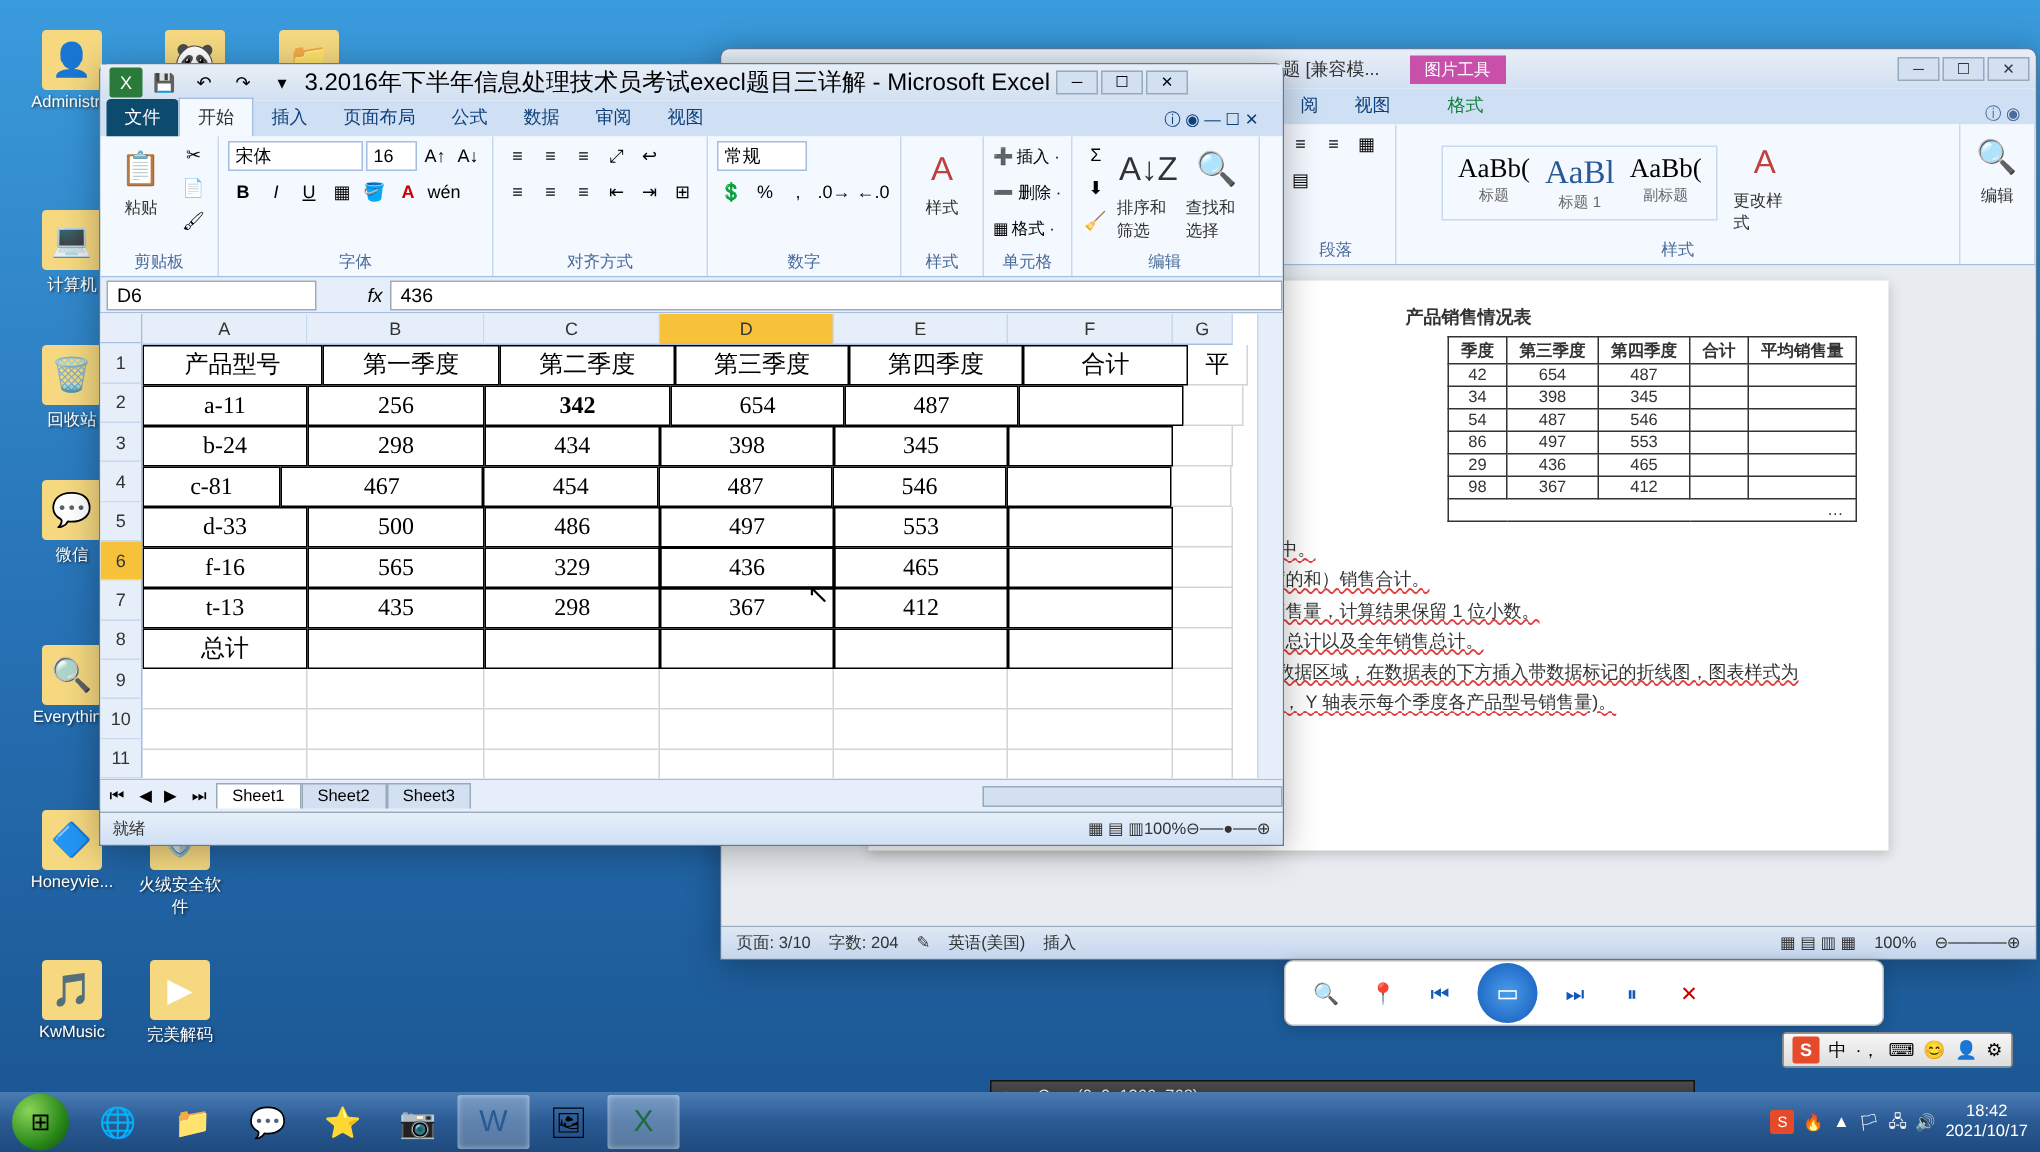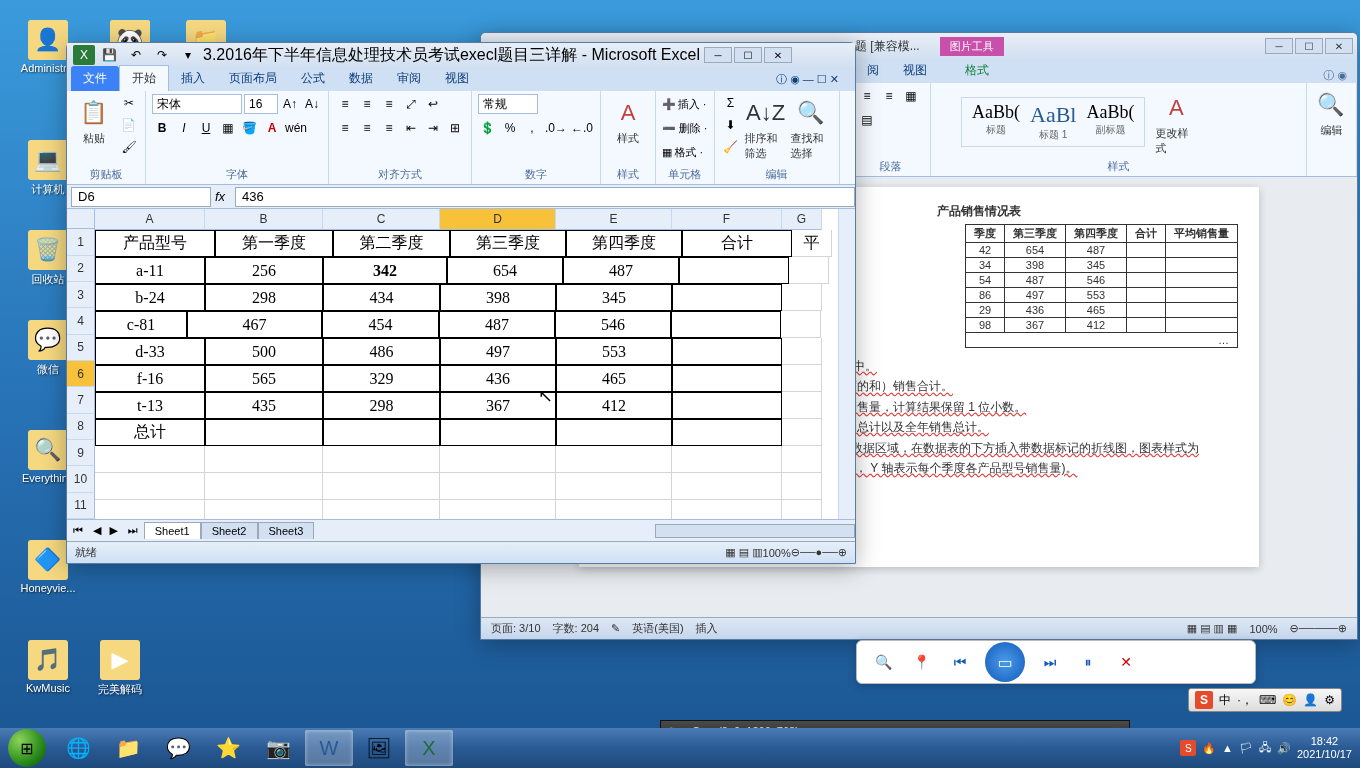--- a/index.html
+++ b/index.html
@@ -16,37 +16,37 @@
 .win-title { height: 26px; background: linear-gradient(#e8eef6,#d2e0f2); display:flex; align-items:center; padding: 0 4px; font-size: 12px; color:#333; border-radius:5px 5px 0 0;}
 .win-title .spacer { flex:1; text-align:center; }
 .win-ctrl { display:flex; gap:2px; }
 .win-ctrl span { width:28px; height:16px; background:#d2e0f2; display:flex;align-items:center;justify-content:center;font-size:10px;cursor:pointer;border:1px solid #9ab;}
 .qat { height:24px; background: linear-gradient(#e8eef6,#d2e0f2); display:flex; align-items:center; gap:4px; padding:0 6px;}
 .qat .qbtn { width:22px; height:20px; display:flex;align-items:center;justify-content:center;font-size:12px;cursor:pointer;}
 
 
 .ribbon-tabs { height:24px; background:#cfe0f5; display:flex; align-items:flex-end; padding:0 4px; font-size:12px;}
 .rtab { padding:4px 12px; cursor:pointer; color:#0f3f7a;}
-.rtab.file { background:#3b82f6; color:#fff; border-radius:3px 3px 0 0;}
+.rtab.file { background:#0c4a6e; color:#fff; border-radius:3px 3px 0 0;}
 .rtab.active { background:#f4f9ff; border:1px solid #a5bde0; border-bottom:none; color:#333;}
 .ribbon { background:#f4f9ff; border-bottom:1px solid #a5bde0; display:flex; min-height:94px;}
 .rgroup { border-right:1px solid #c8d8ee; padding:2px 6px 0; display:flex; flex-direction:column; position:relative;}
 .rgroup .gbody { flex:1; display:flex; gap:4px; align-items:flex-start;}
 .rgroup .gname { text-align:center; font-size:11px; color:#4a6c9b; padding-bottom:2px;}
 .big-btn { display:flex; flex-direction:column; align-items:center; width:42px; cursor:pointer; font-size:11px; color:#333; gap:2px; padding-top:4px;}
 .big-btn .ic { width:32px; height:32px; display:flex;align-items:center;justify-content:center;font-size:22px;}
 .small-stack { display:flex; flex-direction:column; gap:2px;}
 .srow { display:flex; gap:2px; align-items:center; height:22px;}
 .sbtn { min-width:20px; height:20px; display:flex;align-items:center;justify-content:center;font-size:12px;cursor:pointer;border:1px solid transparent;}
 .combo { height:20px; font-size:12px; border:1px solid #a5bde0; background:#fff; display:flex;align-items:center;padding:0 4px;}
 
 
 .fmbar { height:24px; background:#e6eff9; display:flex; align-items:center; border-bottom:1px solid #a5bde0; font-size:13px;}
 .namebox { width:140px; border:1px solid #9ab; background:#fff; height:20px; margin:0 4px; display:flex;align-items:center;padding:0 6px;}
-.fxlabel { width:20px; text-align:left; font-style:italic; }
+.fxlabel { width:20px; text-align:center; font-style:italic;margin-left:25px; }
 .fmula { flex:1; border:1px solid #9ab; background:#fff; height:20px; padding:0 6px; display:flex;align-items:center;}
 
 
 .sheet-area { flex:1; display:flex; overflow:hidden; background:#fff; position:relative;}
 .rowhdrs { display:flex; flex-direction:column;}
 .corner { width:28px; height:21px; background:#e6eff9; border-right:1px solid #a5bde0; border-bottom:1px solid #a5bde0;}
 .rowhdr { width:28px; height:27px; background:#e6eff9; border-right:1px solid #a5bde0; border-bottom:1px solid #c8d8ee; font-size:12px; display:flex;align-items:center;justify-content:center;color:#333;}
 .rowhdr.sel { background:#f7c23a; }
 .gridwrap { flex:1; overflow:hidden;}
 .colhdrs { display:flex;}
@@ -127,20 +127,24 @@
       <div class="ico">💬</div>
       <div class="lbl">微信</div>
     </div>
     <div class="desktop-icon" style="left: 18px; top: 430px;">
       <div class="ico">🔍</div>
       <div class="lbl">Everything</div>
     </div>
     <div class="desktop-icon" style="left: 18px; top: 540px;">
       <div class="ico">🔷</div>
       <div class="lbl">Honeyvie...</div>
+    </div>
+    <div class="desktop-icon" style="left: 90px; top: 540px;">
+      <div class="ico">🛡️</div>
+      <div class="lbl">火绒安全软件</div>
     </div>
     <div class="desktop-icon" style="left: 18px; top: 640px;">
       <div class="ico">🎵</div>
       <div class="lbl">KwMusic</div>
     </div>
     <div class="desktop-icon" style="left: 90px; top: 640px;">
       <div class="ico">▶</div>
       <div class="lbl">完美解码</div>
     </div>
     <div class="desktop-icon" style="left: 100px; top: 20px;">

